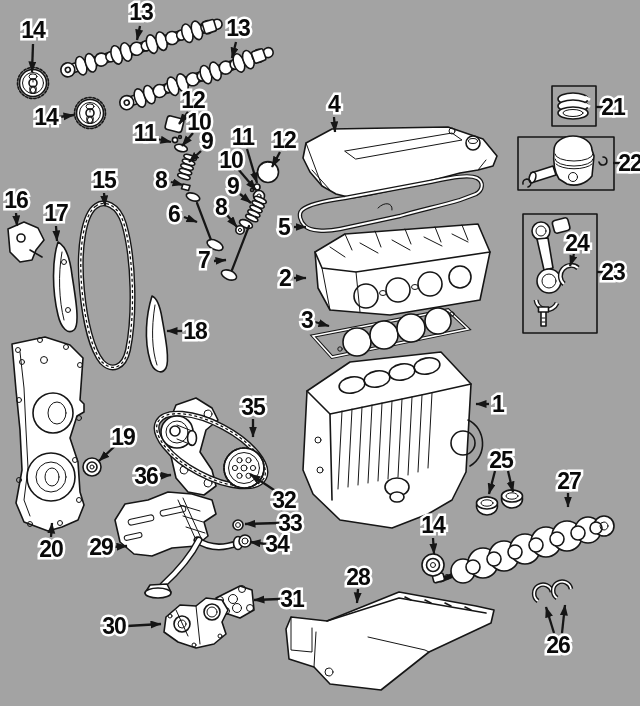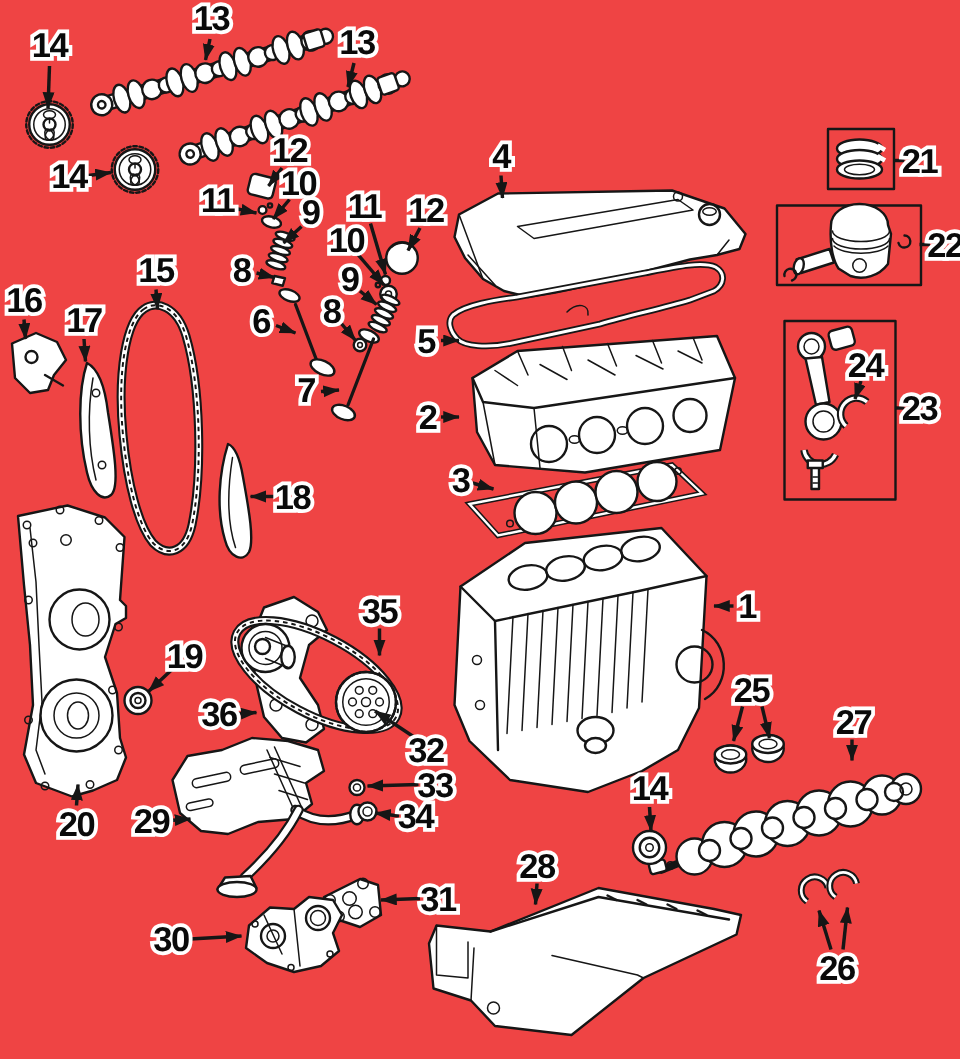--- a/index.html
+++ b/index.html
@@ -1,16 +1,16 @@
 <!DOCTYPE html>
 <html><head>
 <meta charset="utf-8">
 <style>
   html,body{margin:0;padding:0;background:#fff;}
-  #canvas{position:relative;width:640px;height:706px;background:#ef4444;overflow:hidden;
+  #canvas{position:relative;width:640px;height:706px;background:#a3a3a3;overflow:hidden;
           font-family:"Liberation Sans",sans-serif;}
   svg{position:absolute;left:0;top:0;}
   .p{fill:none;stroke:#161616;stroke-width:1.6;stroke-linejoin:round;stroke-linecap:round;}
   .pf{fill:#fff;stroke:#161616;stroke-width:1.6;stroke-linejoin:round;}
   .thin{stroke-width:1;}
   .w2{stroke-width:2.2;}
   .tube{stroke:#161616;stroke-width:7;fill:none;stroke-linecap:round;}
   .tubein{stroke:#fff;stroke-width:4;fill:none;stroke-linecap:round;}
   .band{stroke:#161616;stroke-width:6;fill:none;}
   .bandin{stroke:#fff;stroke-width:3.2;fill:none;}

